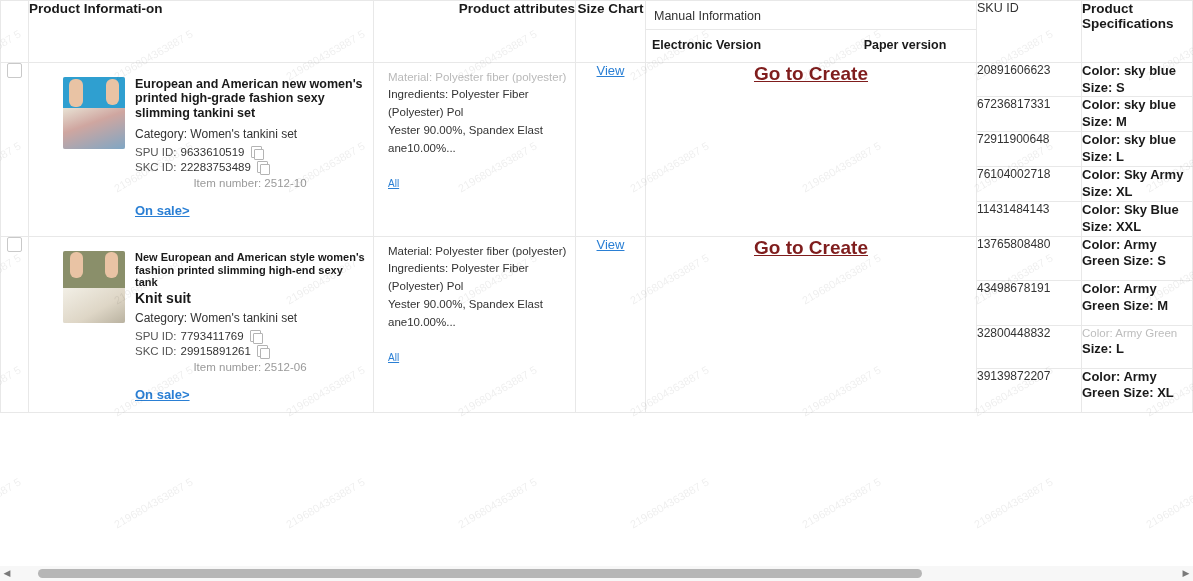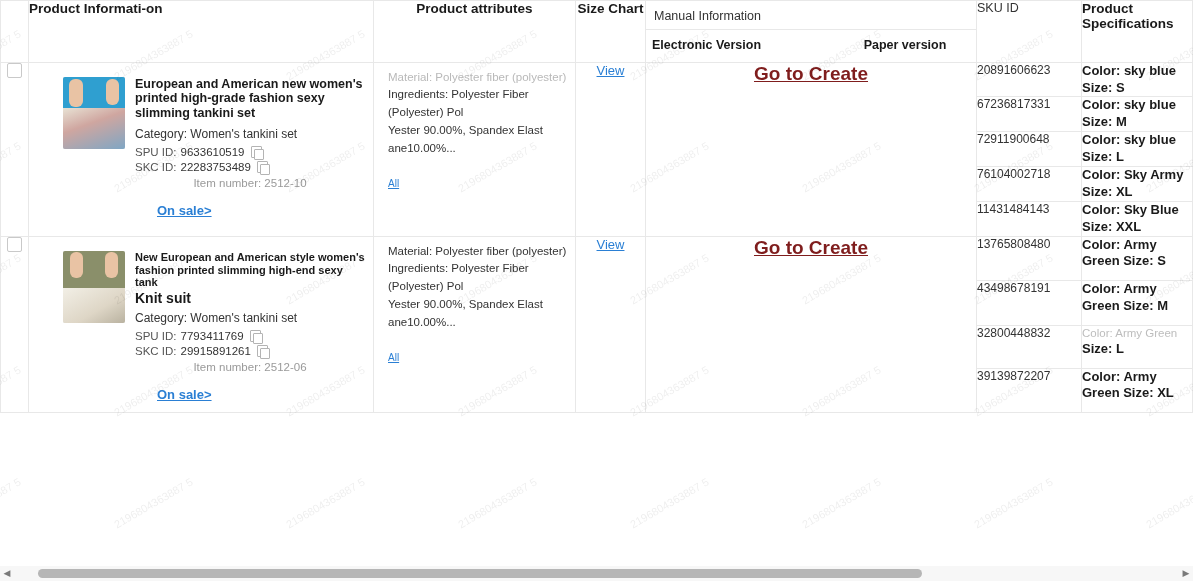--- a/index.html
+++ b/index.html
@@ -63,21 +63,21 @@
     font-weight: bold;
     color: #1a1a1a;
     font-size: 13.5px;
     padding: 10px 10px;
     text-align: left;
     vertical-align: middle;
     border-bottom: 1px solid #e8e8e8;
   }
   th.h-check { width: 27px; border-right: none; background:#fafafa; }
   th.h-info  { width: 344px; border-left: none; }
-  th.h-attr  { width: 201px; text-align: center; }
+  th.h-attr  { width: 201px; text-align: right; }
   th.h-size  { width: 69px; text-align: center; }
   th.h-manual{ width: 330px; padding: 0; margin-top: 36px; }
   th.h-sku   { width: 104px; text-align: left; font-size: 12.5px; font-weight: normal; color: #333; padding-left: 12px;}
   th.h-spec  { width: 110px; text-align: left; }
 
   .manual-top {
     padding: 8px 0 6px 8px;
     font-weight: normal;
     font-size: 12.5px;
     color: #333;
@@ -173,21 +173,20 @@
     border-radius: 1px;
     background: #fff;
   }
   .itemnum { font-size: 11.5px; color: #9a9a9a; margin-top: 4px; text-align: center;}
   .onsale {
     color: #2a7fd4;
     font-weight: bold;
     font-size: 13px;
     margin-top: 14px;
     display: inline-block;
-    margin-left: 22px;
   }
 
   
   .attr {
     padding: 6px 8px 6px 14px;
     position: relative;
     line-height: 1.55;
   }
   .attr .muted { color: #b9b9b9; font-size: 11.5px; }
   .attr .line { color: #333; font-size: 11.5px; }

